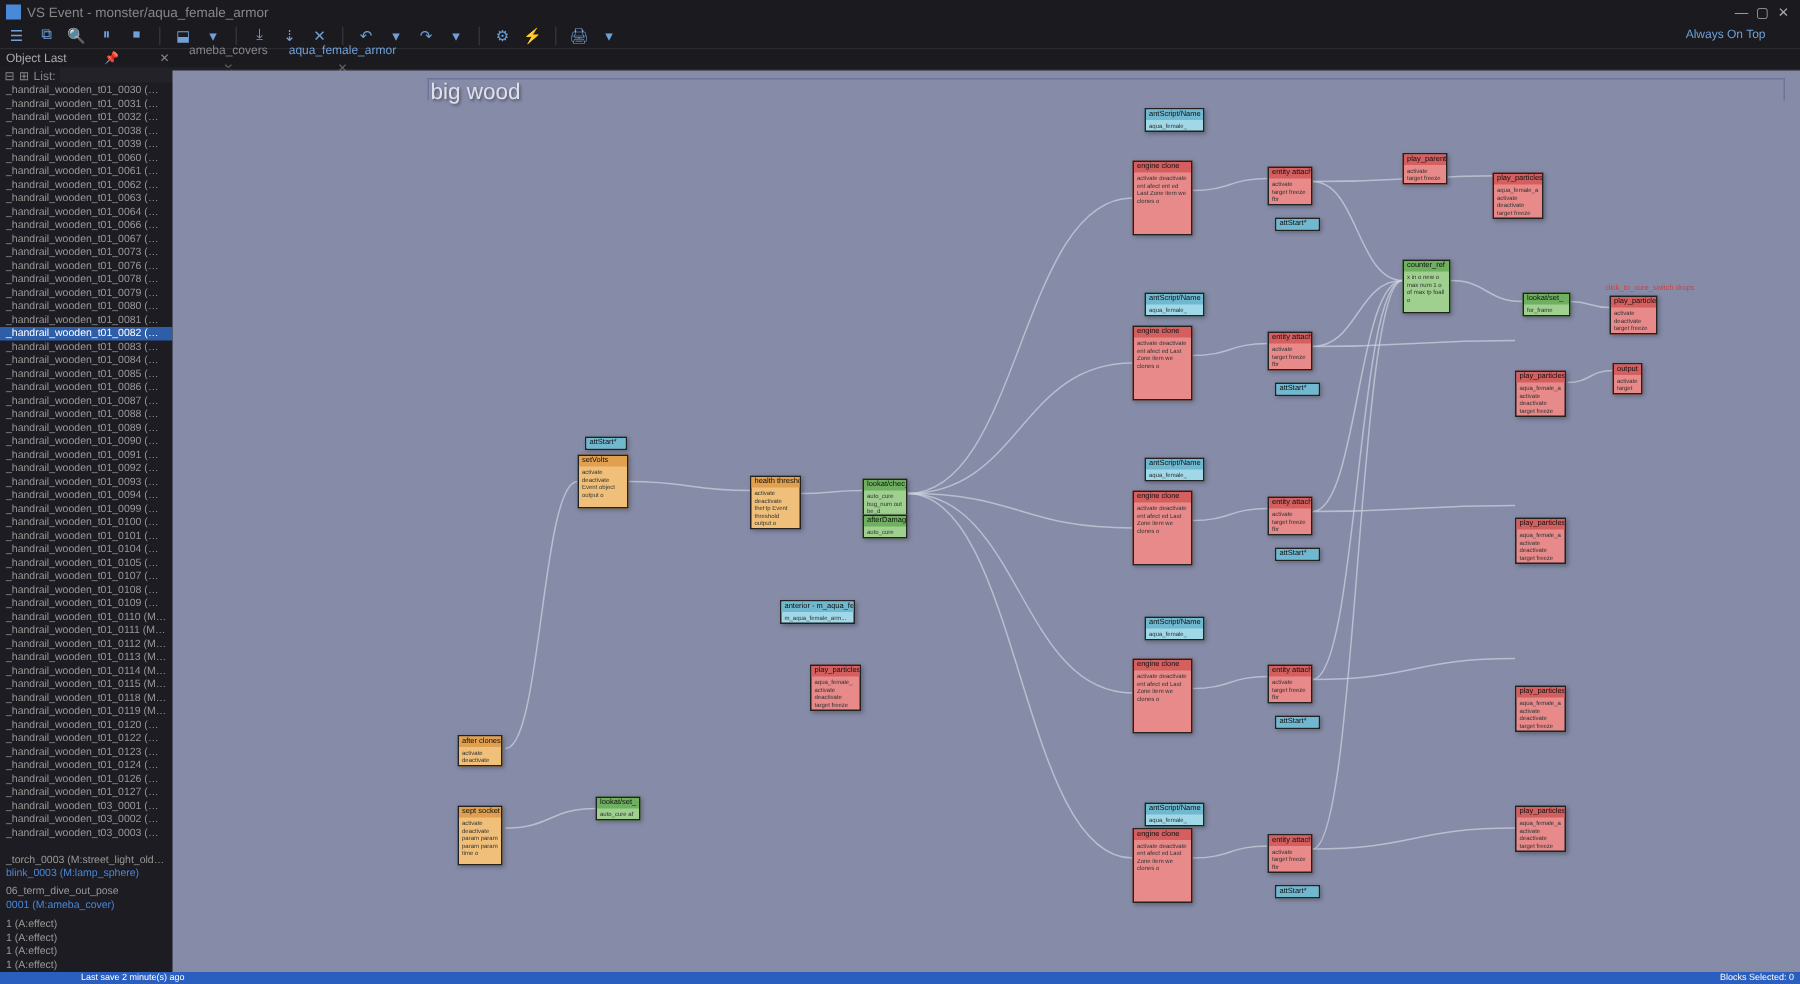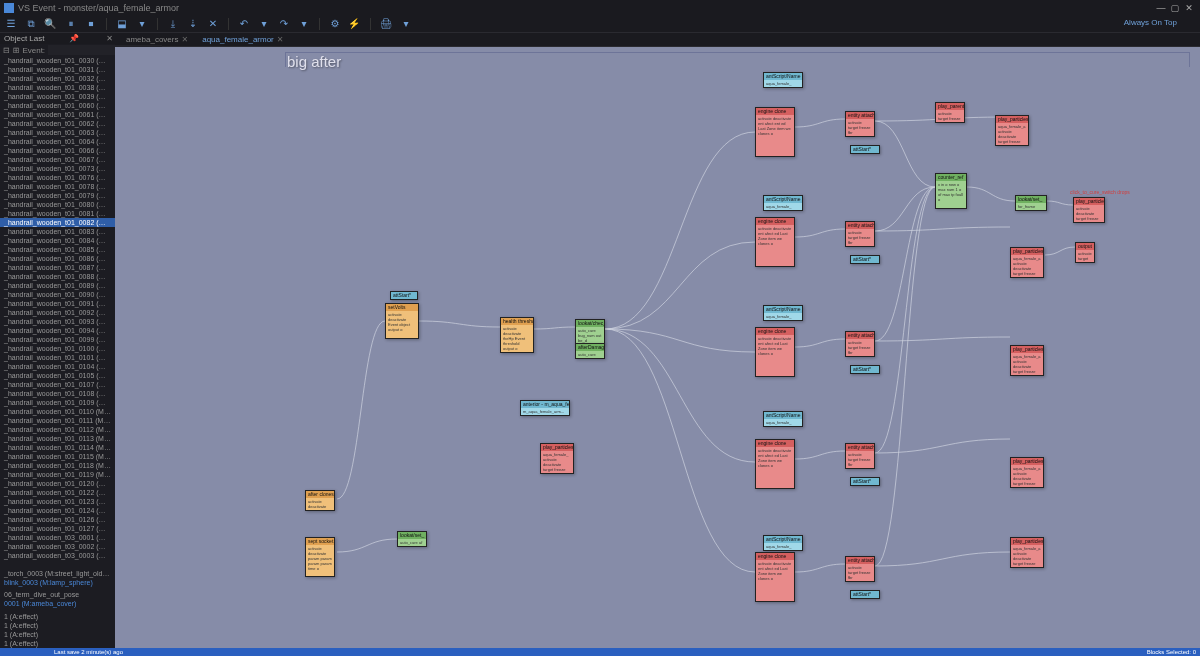--- a/index.html
+++ b/index.html
@@ -46,20 +46,21 @@
   gap: 2px;
   border-bottom: 1px solid #2a2a30;
 }
 .tab {
   padding: 1px 6px;
   font-size: 8px;
   color: #888;
   display: flex;
   align-items: center;
   gap: 3px;
+  flex-direction: column;
 }
 .tab.active { color: #6fa0d8; }
 .tab .tab-close { font-size: 8px; color: #666; cursor:pointer; }
 .panel-title {
   position: absolute;
   left: 0;
   top: 33px;
   width: 115px;
   height: 11px;
   font-size: 8px;
@@ -219,21 +220,21 @@
   </div>
 
 <div class="panel-title">
   <span>Object Last</span>
   <span class="pc">📌</span>
   <span class="pc">✕</span>
 </div>
 <div class="find-row">
   <span class="ficon">⊟</span>
   <span class="ficon">⊞</span>
-  <span class="ficon">Event:</span>
+  <span class="ficon">List:</span>
   <input class="find-input" style="">
   <span class="fclose">✕</span>
 </div>
 <div class="sidebar" id="sidebar">
     <div class="obj-item">_handrail_wooden_t01_0030 (M:box_l)</div>
     <div class="obj-item">_handrail_wooden_t01_0031 (M:box_l)</div>
     <div class="obj-item">_handrail_wooden_t01_0032 (M:box_l)</div>
     <div class="obj-item">_handrail_wooden_t01_0038 (M:handr...</div>
     <div class="obj-item">_handrail_wooden_t01_0039 (M:wood...</div>
     <div class="obj-item">_handrail_wooden_t01_0060 (M:wood...</div>
@@ -294,21 +295,21 @@
     <div class="obj-item link">0001 (M:ameba_cover)</div>
     <div style="height: 4px;"></div>
     <div class="obj-item eff">1 (A:effect)</div>
     <div class="obj-item eff">1 (A:effect)</div>
     <div class="obj-item eff">1 (A:effect)</div>
     <div class="obj-item eff">1 (A:effect)</div>
   </div>
 
 <div class="canvas" id="canvas">
   <div class="group-box"></div>
-  <div class="group-label">big after</div>
+  <div class="group-label">big wood</div>
   <svg class="wire-layer" id="wires" width="1085" height="601">
       <path d="M304,274 C344.5,274 344.5,280 385,280" stroke="#cfd3e0" stroke-width="1" fill="none" opacity="0.7"></path>
       <path d="M419,282 C439.5,282 439.5,280 460,280" stroke="#cfd3e0" stroke-width="1" fill="none" opacity="0.7"></path>
       <path d="M490,282 C565,282 565,85 640,85" stroke="#cfd3e0" stroke-width="1" fill="none" opacity="0.7"></path>
       <path d="M490,282 C565,282 565,195 640,195" stroke="#cfd3e0" stroke-width="1" fill="none" opacity="0.7"></path>
       <path d="M490,282 C565,282 565,305 640,305" stroke="#cfd3e0" stroke-width="1" fill="none" opacity="0.7"></path>
       <path d="M490,282 C565,282 565,415 640,415" stroke="#cfd3e0" stroke-width="1" fill="none" opacity="0.7"></path>
       <path d="M490,282 C565,282 565,525 640,525" stroke="#cfd3e0" stroke-width="1" fill="none" opacity="0.7"></path>
       <path d="M222,452 C246,452 246,274 270,274" stroke="#cfd3e0" stroke-width="1" fill="none" opacity="0.7"></path>
       <path d="M222,505 C252,505 252,492 282,492" stroke="#cfd3e0" stroke-width="1" fill="none" opacity="0.7"></path>

